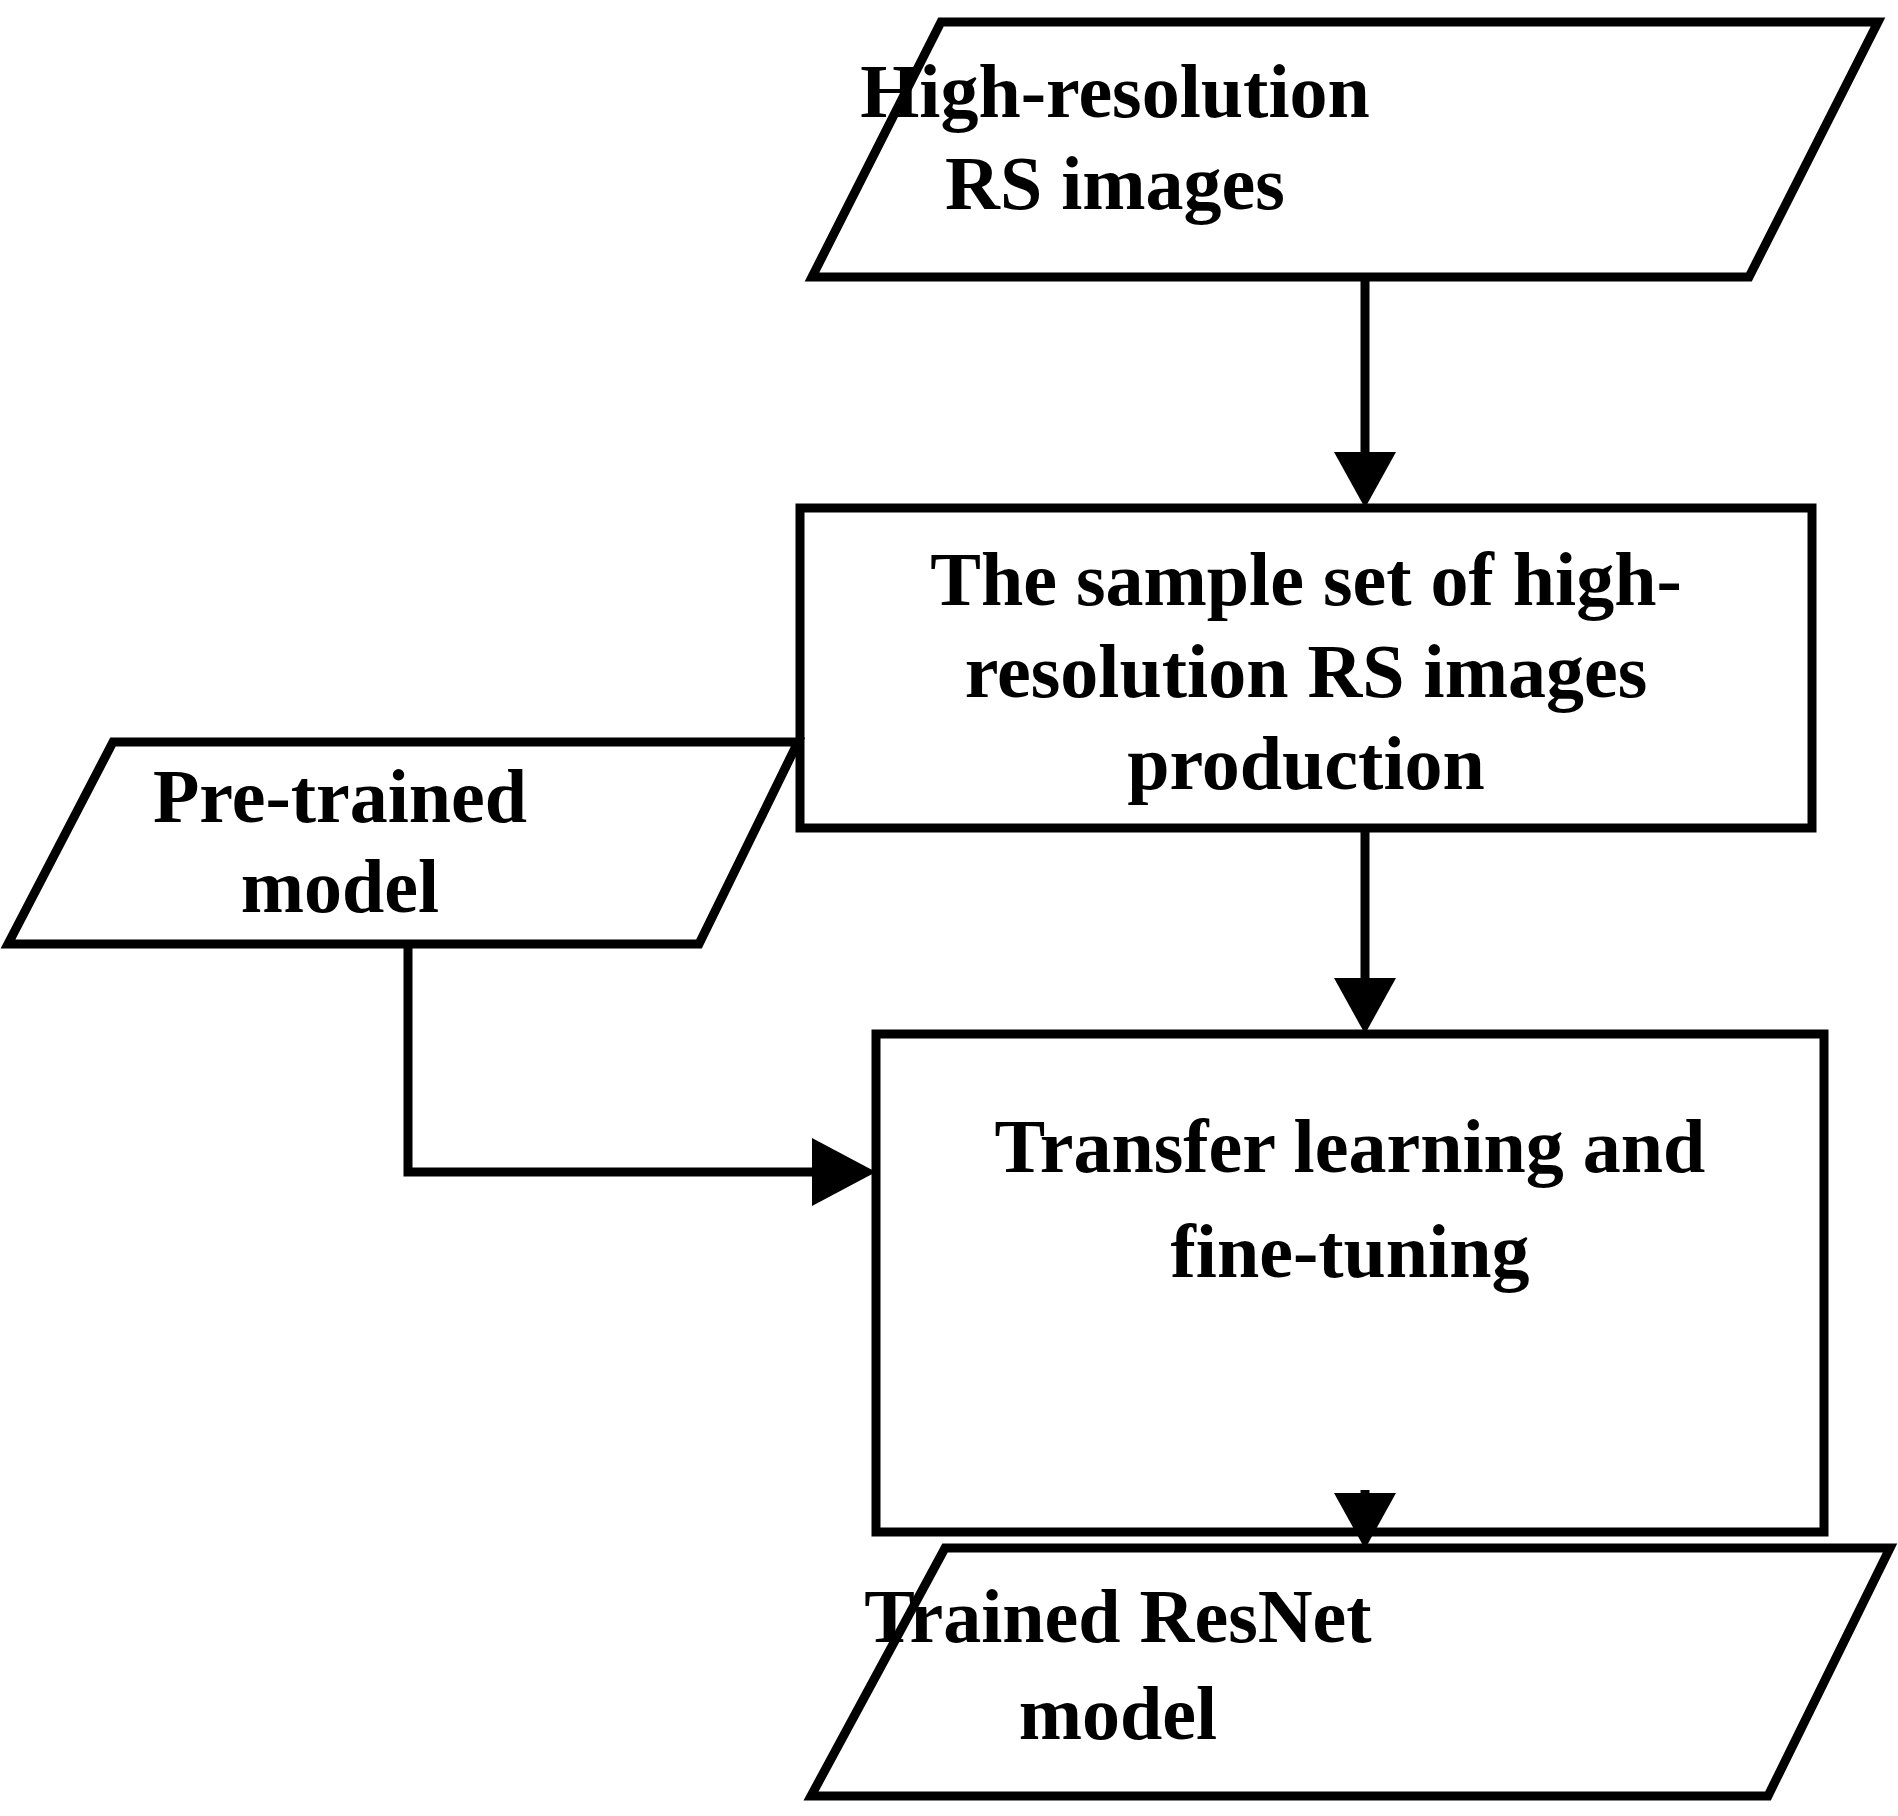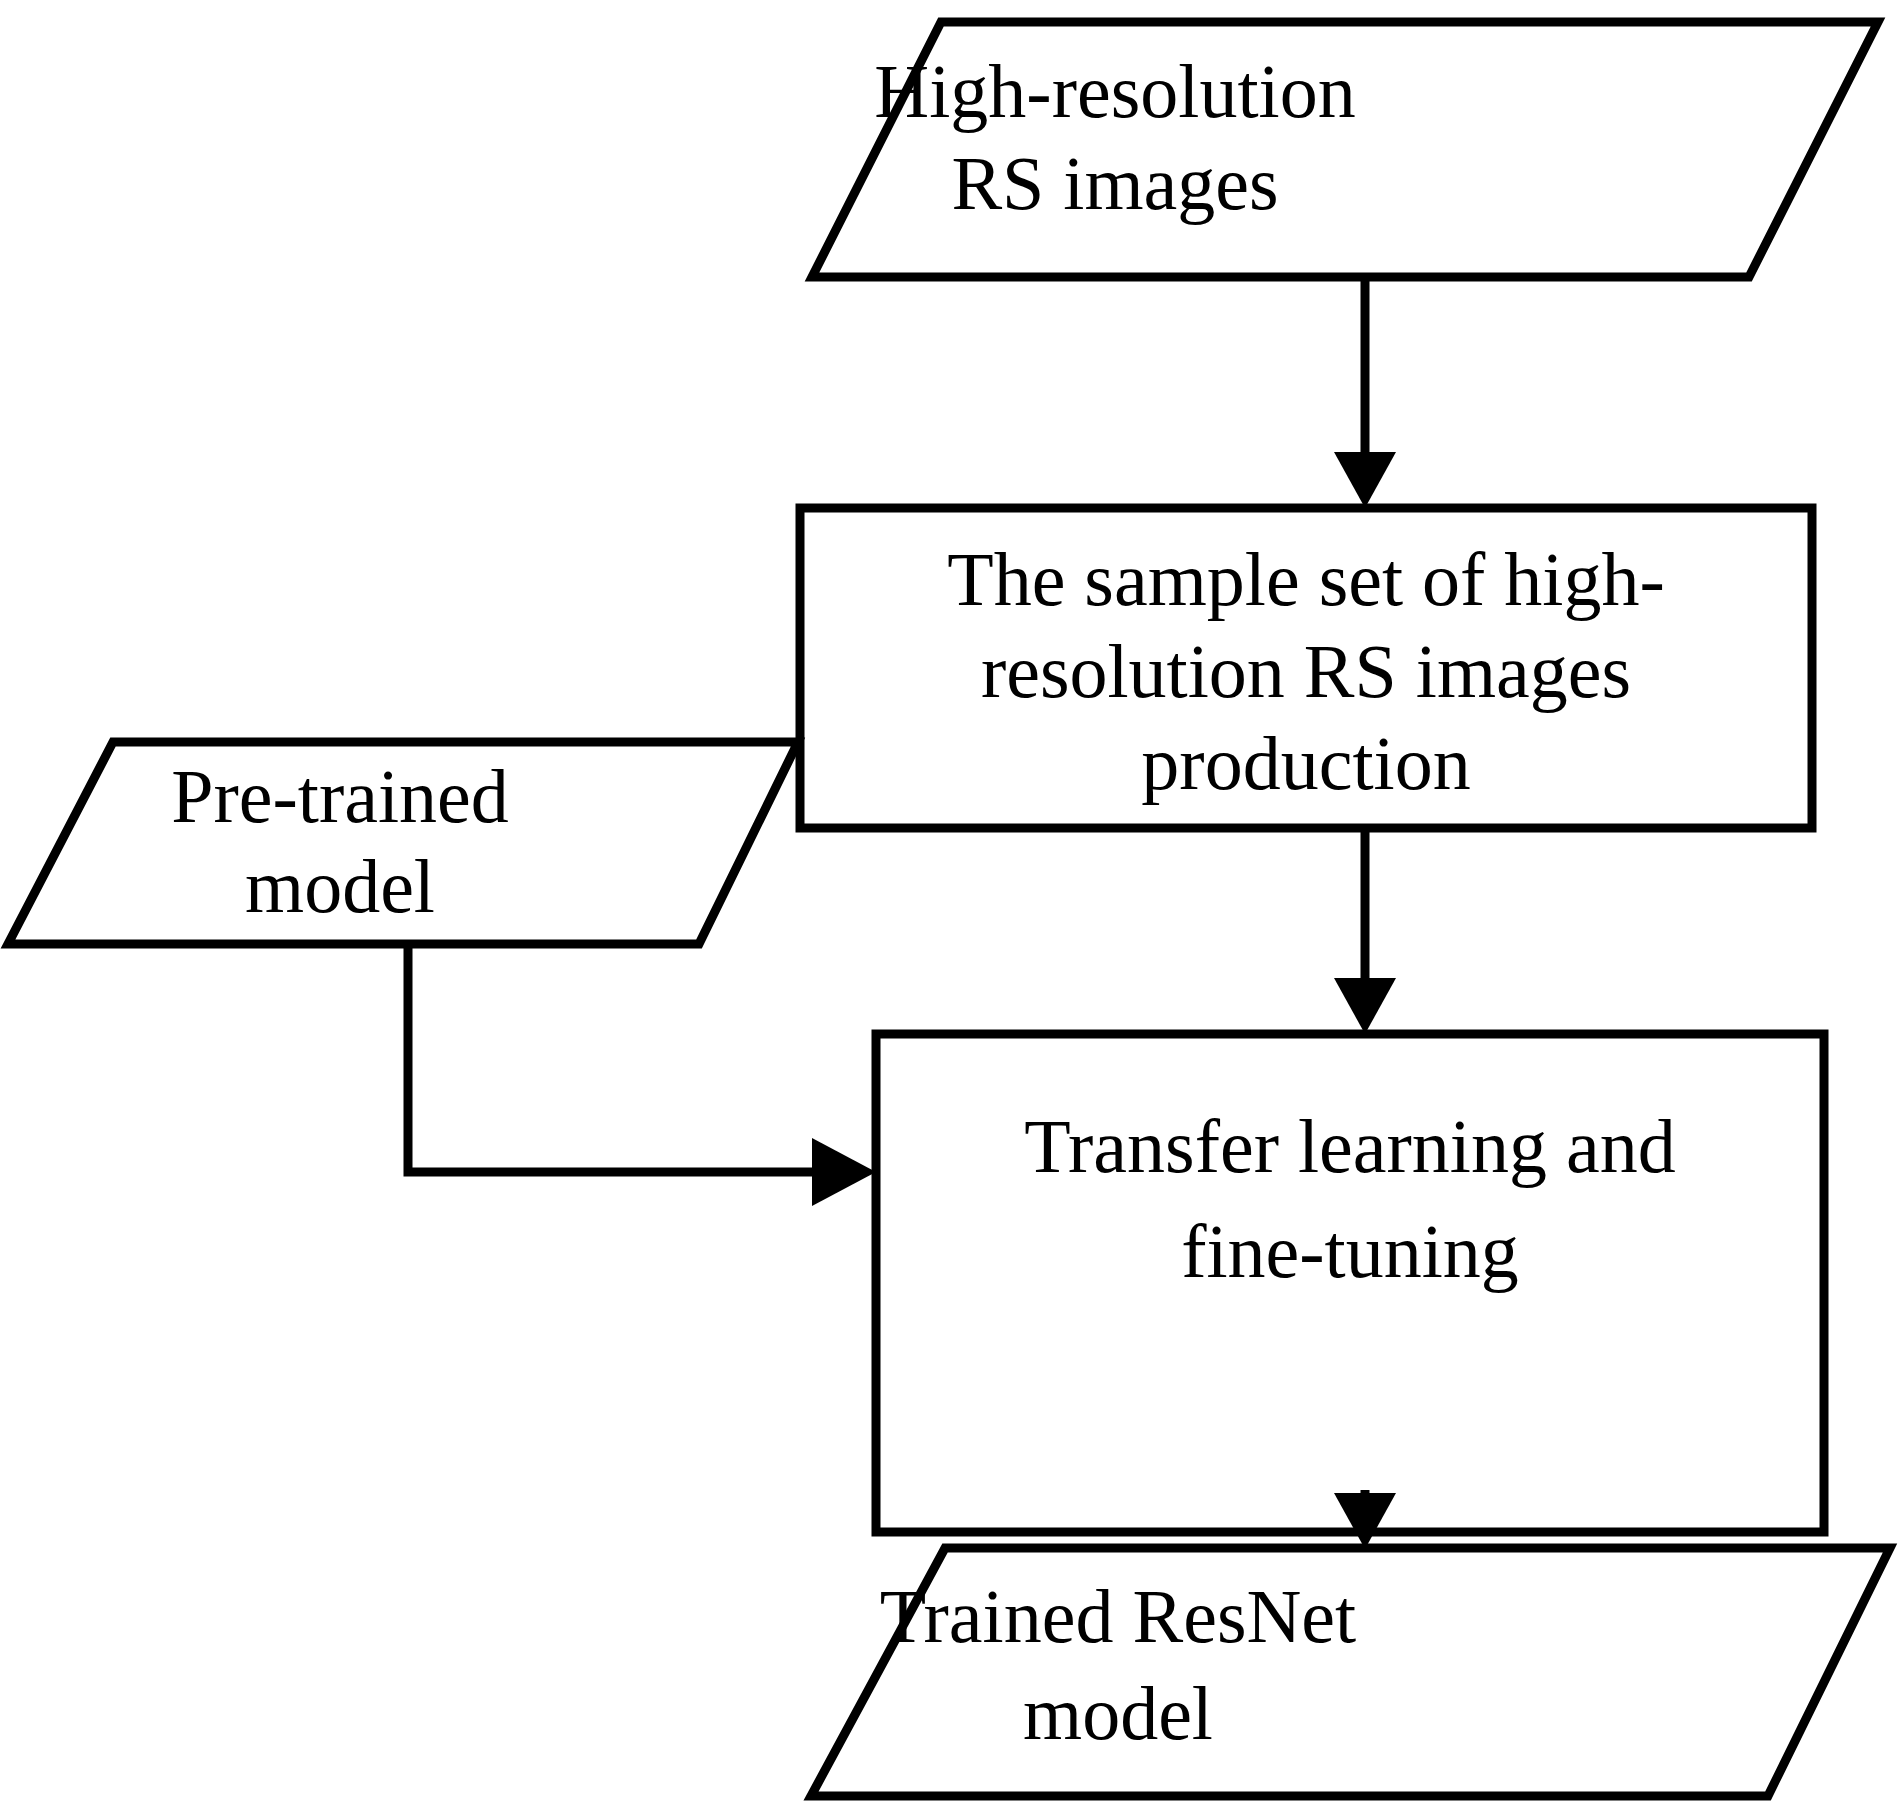--- a/index.html
+++ b/index.html
@@ -11,20 +11,21 @@
     width: 1898px;
     height: 1816px;
     font-family: "Liberation Serif", "DejaVu Serif", serif;
     overflow: hidden;
   }
   #flowchart-root {
     position: relative;
     width: 1898px;
     height: 1816px;
     background: #ffffff;
+    font-weight: bold;
   }
   svg.diagram {
     display: block;
     width: 1898px;
     height: 1816px;
   }
   .shape-outline {
     fill: #ffffff;
     stroke: #000000;
     stroke-width: 9;

